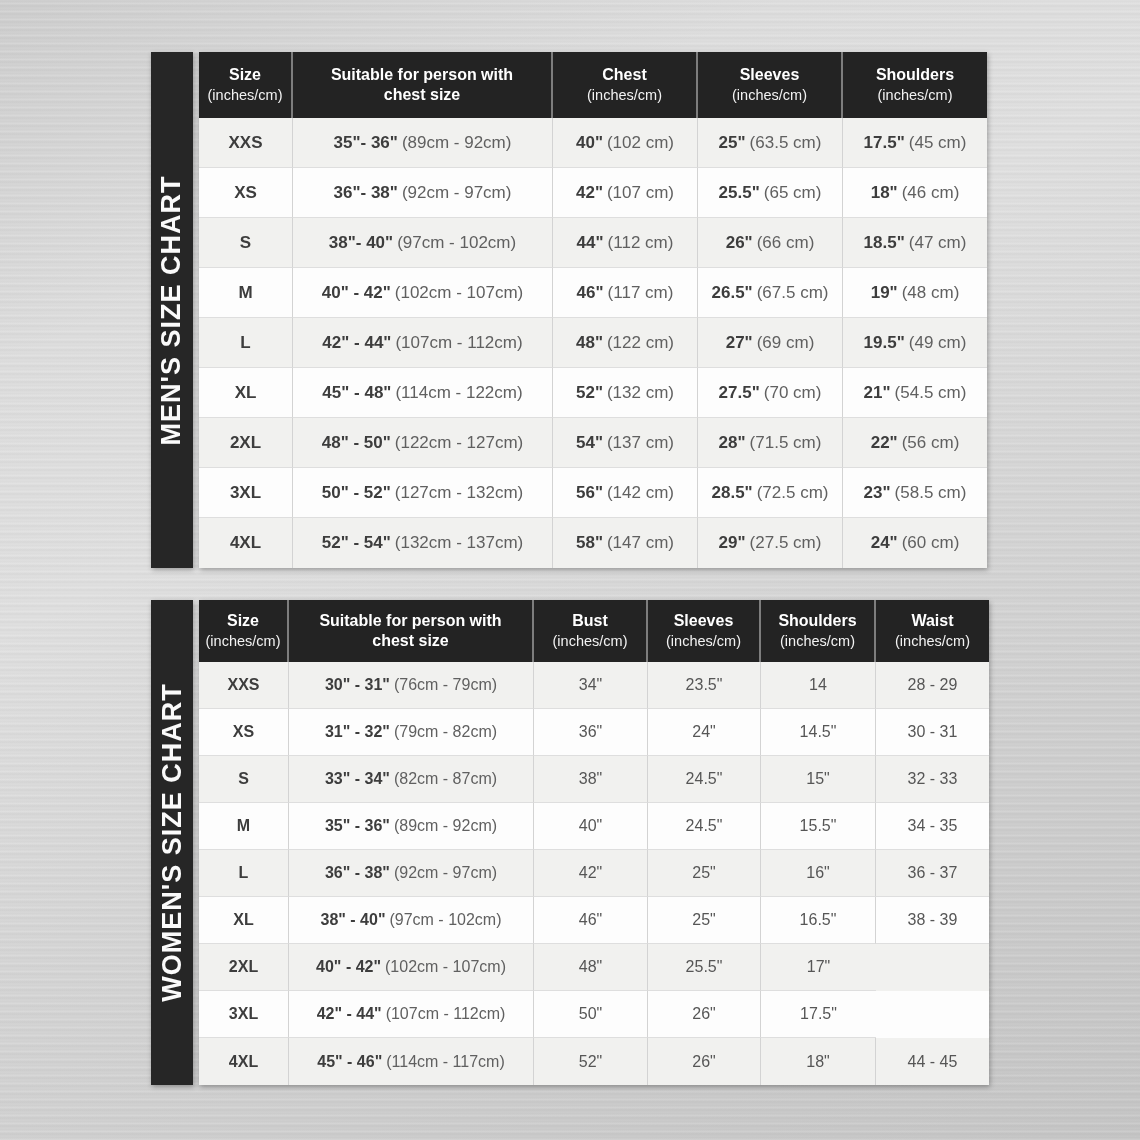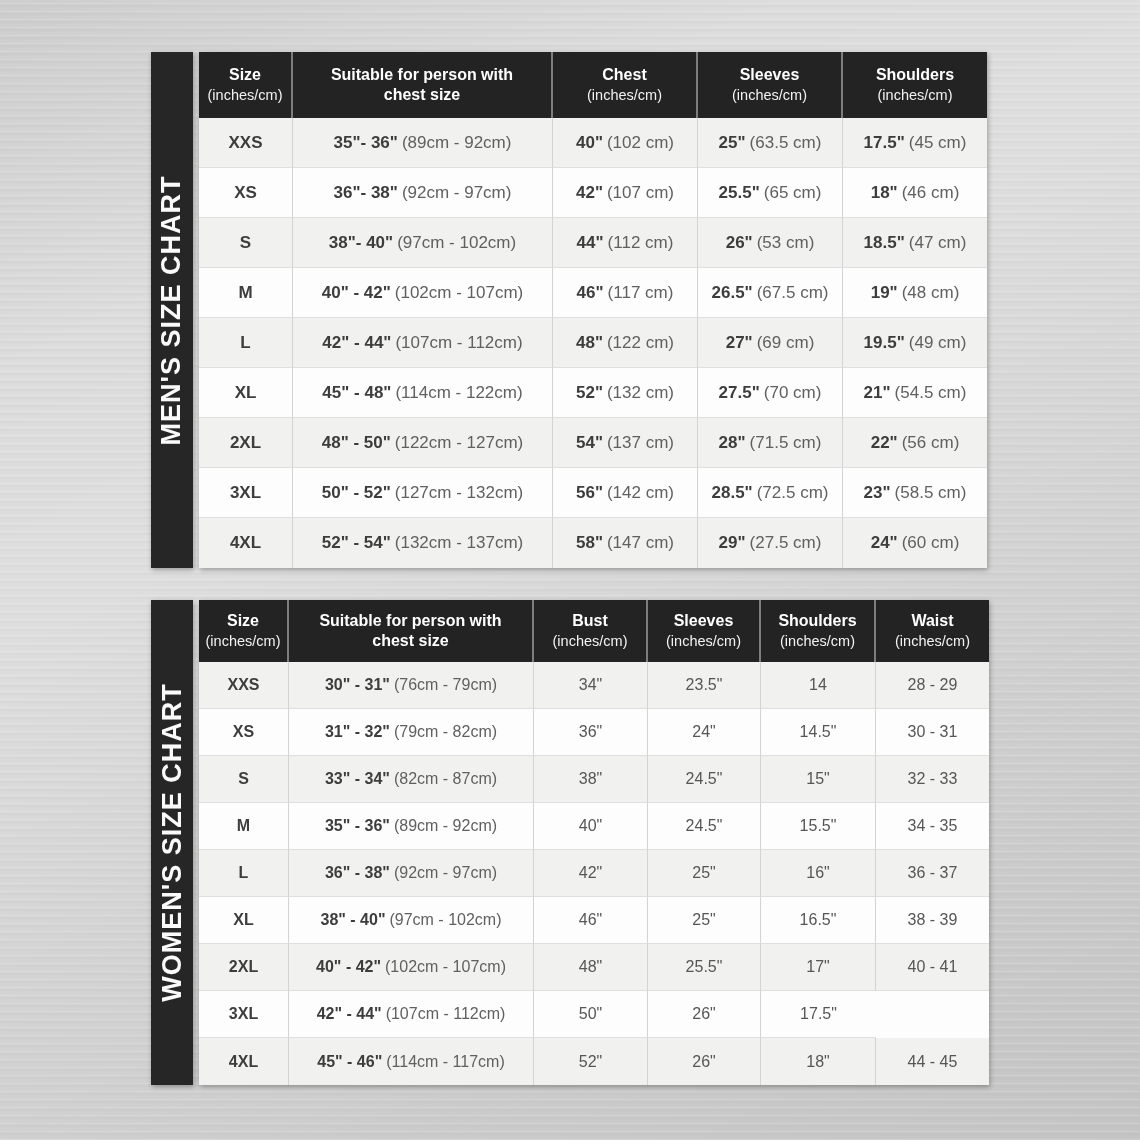--- a/index.html
+++ b/index.html
@@ -124,21 +124,21 @@
         <div class="cell">
             <span class="vals"><span class="b">S</span></span>
           </div>
         <div class="cell">
             <span class="vals"><span class="b">38"- 40"</span><span class="c">(97cm - 102cm)</span></span>
           </div>
         <div class="cell">
             <span class="vals"><span class="b">44"</span><span class="c">(112 cm)</span></span>
           </div>
         <div class="cell">
-            <span class="vals"><span class="b">26"</span><span class="c">(53 cm)</span></span>
+            <span class="vals"><span class="b">26"</span><span class="c">(66 cm)</span></span>
           </div>
         <div class="cell">
             <span class="vals"><span class="b">18.5"</span><span class="c">(47 cm)</span></span>
           </div>
       </div>
       <div class="row cols-m">
         <div class="cell">
             <span class="vals"><span class="b">M</span></span>
           </div>
         <div class="cell">
@@ -402,23 +402,20 @@
           </div>
         <div class="cell">
             <span class="plain">48"</span>
           </div>
         <div class="cell">
             <span class="plain">25.5"</span>
           </div>
         <div class="cell">
             <span class="plain">17"</span>
           </div>
-        <div class="cell">
-            <span class="plain">40 - 41</span>
-          </div>
       </div>
       <div class="row cols-w">
         <div class="cell">
             <span class="vals"><span class="b">3XL</span></span>
           </div>
         <div class="cell">
             <span class="vals"><span class="b">42" - 44"</span><span class="c">(107cm - 112cm)</span></span>
           </div>
         <div class="cell">
             <span class="plain">50"</span>

